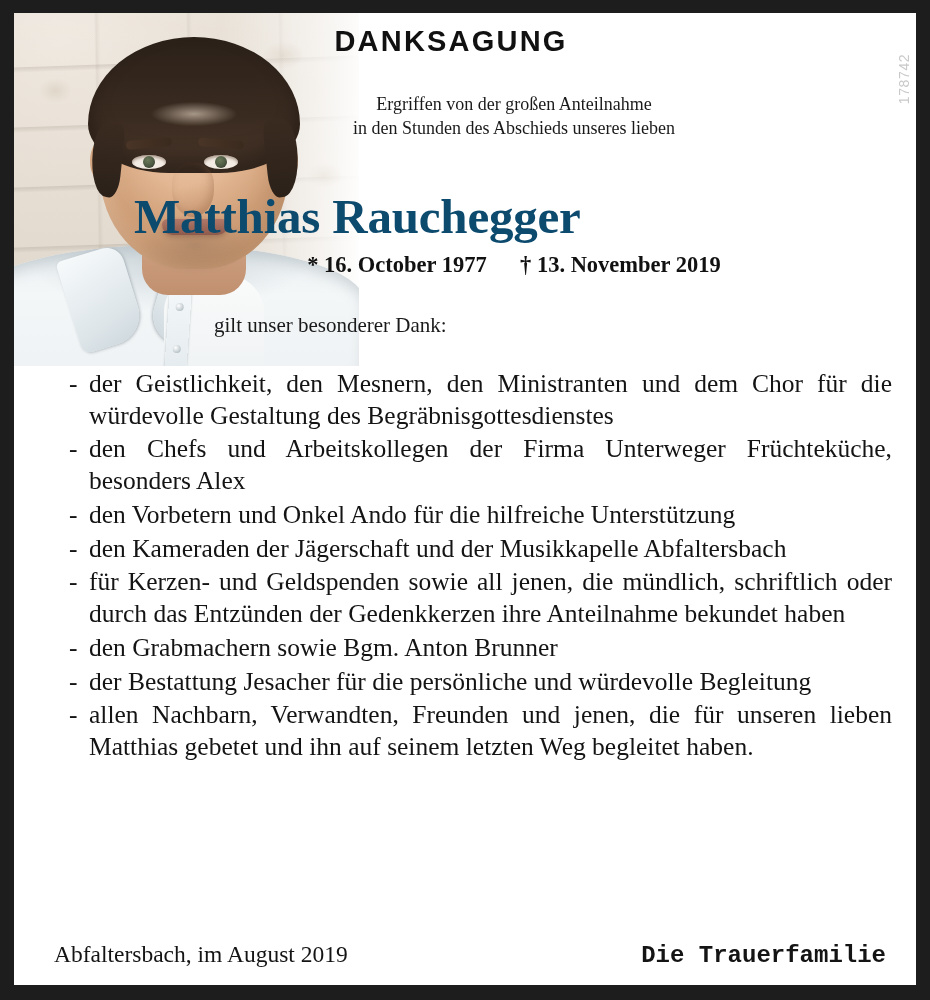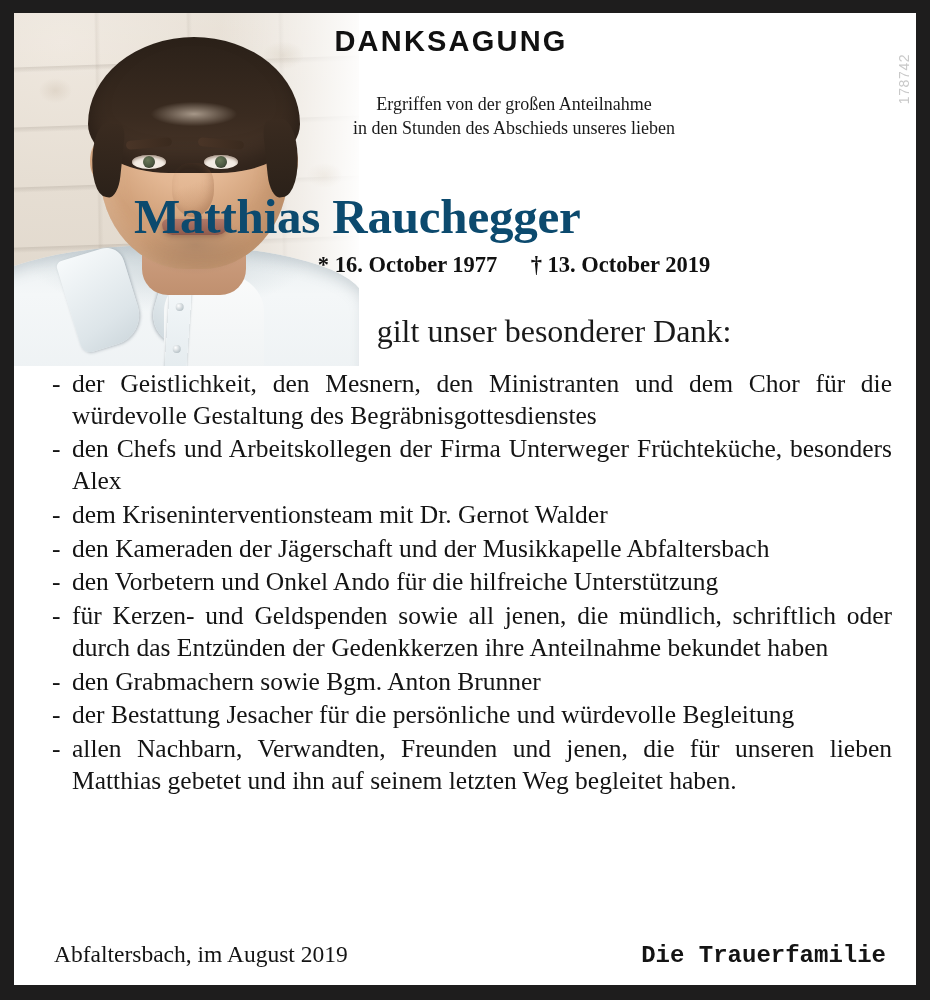--- a/index.html
+++ b/index.html
@@ -295,28 +295,28 @@
     font-weight: bold;
     font-size: 22.5px;
     color: #111;
   }
   #life-dates .gap { display: inline-block; width: 22px; }
 
   #thanks-lead {
     position: absolute;
     left: 200px; right: 22px;
     top: 300px;
-    text-align: center;
-    font-size: 32px;
+    text-align: left;
+    font-size: 21px;
     color: #1a1a1a;
   }
 
   #thanks-list {
     position: absolute;
-    left: 36px; right: 24px;
+    left: 53px; right: 24px;
     top: 355px;
     list-style: none;
     font-size: 25.5px;
     line-height: 1.245;
     color: #141414;
   }
   #thanks-list li {
     position: relative;
     padding-left: 22px;
     margin-bottom: 2px;
@@ -388,31 +388,30 @@
         <div>in den Stunden des Abschieds unseres lieben</div>
       </div>
 
       <div id="deceased-name">Matthias Rauchegger</div>
 
       <div id="life-dates">
         <span>*</span>
         <span>16. October 1977</span>
         <span class="gap"></span>
         <span>†</span>
-        <span>13. October 2019</span>
+        <span>13. November 2019</span>
       </div>
 
       <div id="thanks-lead">gilt unser besonderer Dank:</div>
 
       <ul id="thanks-list">
         <li>der Geistlichkeit, den Mesnern, den Ministranten und dem Chor für die würdevolle Gestaltung des Begräbnisgottesdienstes</li>
         <li>den Chefs und Arbeitskollegen der Firma Unterweger Früchteküche, besonders Alex</li>
-        <li class="ragged">dem Kriseninterventionsteam mit Dr. Gernot Walder</li>
+        <li class="ragged">den Vorbetern und Onkel Ando für die hilfreiche Unterstützung</li>
         <li class="ragged">den Kameraden der Jägerschaft und der Musikkapelle Abfaltersbach</li>
-        <li class="ragged">den Vorbetern und Onkel Ando für die hilfreiche Unterstützung</li>
         <li>für Kerzen- und Geldspenden sowie all jenen, die mündlich, schriftlich oder durch das Entzünden der Gedenkkerzen ihre Anteilnahme bekundet haben</li>
         <li class="ragged">den Grabmachern sowie Bgm. Anton Brunner</li>
         <li>der Bestattung Jesacher für die persönliche und würdevolle Begleitung</li>
         <li>allen Nachbarn, Verwandten, Freunden und jenen, die für unseren lieben Matthias gebetet und ihn auf seinem letzten Weg begleitet haben.</li>
       </ul>
 
       <div id="footer">
         <span class="place">Abfaltersbach, im August 2019</span>
         <span class="family">Die Trauerfamilie</span>
       </div>

